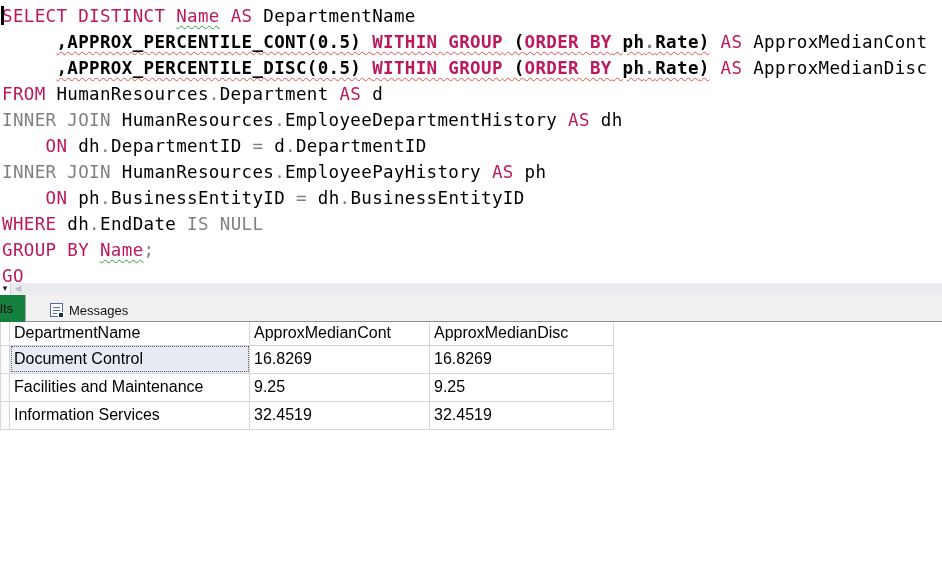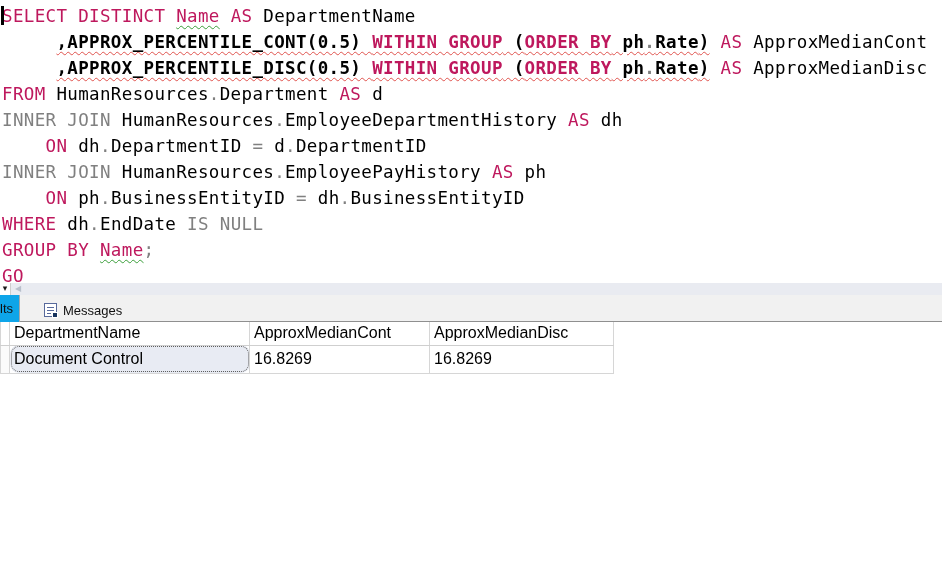--- a/index.html
+++ b/index.html
@@ -27,22 +27,22 @@
   .hscroll { display:flex; height:12px; background:#e9ebf1; align-items:stretch; }
   .sb-drop { width:11px; background:#fff; border-right:1px solid #cdcdcd;
              font-size:9px; line-height:11px; text-align:center; color:#1a1a1a; cursor:pointer; }
   .sb-left { width:14px; font-size:8px; line-height:12px; text-align:center; color:#b9c0cc; cursor:pointer; }
 
   
   .tabstrip { display:flex; align-items:flex-end; height:27px; background:#f1f1f1;
               border-bottom:1px solid #8f8f8f; }
   .tab { display:flex; align-items:center; gap:6px; font-size:13px; color:#111;
          height:22px; padding:0 24px; cursor:pointer; }
-  .tab.active { height:27px; margin-bottom:-1px; background:#0ea5e9;
-                border-right:1px solid #a8a8a8; padding:0 6px 0 0; }
+  .tab.active { height:27px; margin-bottom:-1px; background:#15803d;
+                border-right:1px solid #a8a8a8; padding:0 12px 0 0; }
   .msg-icon { position:relative; width:13px; height:14px; background:#fff;
               border:1px solid #57699b; }
   .msg-icon i { position:absolute; left:2px; right:2px; height:1px; background:#57699b; }
   .msg-icon i:nth-child(1){ top:3px; } .msg-icon i:nth-child(2){ top:6px; }
   .msg-icon i:nth-child(3){ top:9px; right:5px; }
   .msg-icon b { position:absolute; right:-2px; bottom:-2px; width:6px; height:6px;
                 background:#16325c; border:1px solid #fff; }
 
   
   .gridwrap { background:#fff; }
@@ -50,21 +50,21 @@
                border-left:1px solid #d6d6d6; }
   .grid col.c-rowhdr { width:8px; } .grid col.c-0 { width:240px; }
   .grid col.c-1 { width:180px; }   .grid col.c-2 { width:184px; }
   .grid th { font-weight:normal; text-align:left; height:23px; padding:0 4px;
              border-right:1px solid #d6d6d6; border-bottom:1px solid #cfcfcf;
              background:#fff; overflow:hidden; white-space:nowrap; }
   .grid td { height:28px; padding:0 4px; border-right:1px solid #d6d6d6;
              border-bottom:1px solid #d6d6d6; background:#fff;
              overflow:hidden; white-space:nowrap; cursor:default; }
   .grid td.rowhdr { padding:0; background:#fbfbfb; }
-  .grid td.sel { background:#e8ebf3; outline:1px dotted #5f5f5f; outline-offset:-2px;border-radius:9px; }
+  .grid td.sel { background:#e8ebf3; outline:1px dotted #5f5f5f; outline-offset:-2px; }
 </style>
 </head>
 <body>
 
 <div class="editor">
   <div class="code"><div><span><span class="c-b">SELECT</span><span class="c-k"> </span><span class="c-b">DISTINCT</span><span class="c-k"> </span></span><span class="sq-green"><span class="c-b">Name</span></span><span><span class="c-k"> </span><span class="c-b">AS</span><span class="c-k"> DepartmentName</span></span></div><div><span><span class="c-k">     </span></span><span class="sq-red"><span class="c-k">,APPROX_PERCENTILE_CONT(0.5) </span><span class="c-b">WITHIN GROUP</span><span class="c-k"> (</span><span class="c-b">ORDER BY</span><span class="c-k"> ph</span><span class="c-g">.</span><span class="c-k">Rate</span><span class="c-k">)</span></span><span><span class="c-k"> </span><span class="c-b">AS</span><span class="c-k"> ApproxMedianCont</span></span></div><div><span><span class="c-k">     </span></span><span class="sq-red"><span class="c-k">,APPROX_PERCENTILE_DISC(0.5) </span><span class="c-b">WITHIN GROUP</span><span class="c-k"> (</span><span class="c-b">ORDER BY</span><span class="c-k"> ph</span><span class="c-g">.</span><span class="c-k">Rate</span><span class="c-k">)</span></span><span><span class="c-k"> </span><span class="c-b">AS</span><span class="c-k"> ApproxMedianDisc</span></span></div><div><span><span class="c-b">FROM</span><span class="c-k"> HumanResources</span><span class="c-g">.</span><span class="c-k">Department</span><span class="c-k"> </span><span class="c-b">AS</span><span class="c-k"> d</span></span></div><div><span><span class="c-g">INNER JOIN</span><span class="c-k"> HumanResources</span><span class="c-g">.</span><span class="c-k">EmployeeDepartmentHistory</span><span class="c-k"> </span><span class="c-b">AS</span><span class="c-k"> dh</span></span></div><div><span><span class="c-k">    </span><span class="c-b">ON</span><span class="c-k"> dh</span><span class="c-g">.</span><span class="c-k">DepartmentID</span><span class="c-k"> </span><span class="c-g">=</span><span class="c-k"> d</span><span class="c-g">.</span><span class="c-k">DepartmentID</span></span></div><div><span><span class="c-g">INNER JOIN</span><span class="c-k"> HumanResources</span><span class="c-g">.</span><span class="c-k">EmployeePayHistory</span><span class="c-k"> </span><span class="c-b">AS</span><span class="c-k"> ph</span></span></div><div><span><span class="c-k">    </span><span class="c-b">ON</span><span class="c-k"> ph</span><span class="c-g">.</span><span class="c-k">BusinessEntityID</span><span class="c-k"> </span><span class="c-g">=</span><span class="c-k"> dh</span><span class="c-g">.</span><span class="c-k">BusinessEntityID</span></span></div><div><span><span class="c-b">WHERE</span><span class="c-k"> dh</span><span class="c-g">.</span><span class="c-k">EndDate</span><span class="c-k"> </span><span class="c-g">IS NULL</span></span></div><div><span><span class="c-b">GROUP BY</span><span class="c-k"> </span></span><span class="sq-green"><span class="c-b">Name</span></span><span><span class="c-g">;</span></span></div><div><span><span class="c-b">GO</span></span></div></div>
   <div class="caret"></div>
 </div>
 
 <div class="hscroll">
@@ -103,15 +103,27 @@
           <th>ApproxMedianDisc</th>
         </tr>
       </thead>
     <tbody>
         <tr>
           <td class="rowhdr"></td>
           <td class="sel">Document Control</td>
           <td>16.8269</td>
           <td>16.8269</td>
         </tr>
+        <tr>
+          <td class="rowhdr"></td>
+          <td>Facilities and Maintenance</td>
+          <td>9.25</td>
+          <td>9.25</td>
+        </tr>
+        <tr>
+          <td class="rowhdr"></td>
+          <td>Information Services</td>
+          <td>32.4519</td>
+          <td>32.4519</td>
+        </tr>
       </tbody>
   </table>
 </div>
 
 </body></html>

